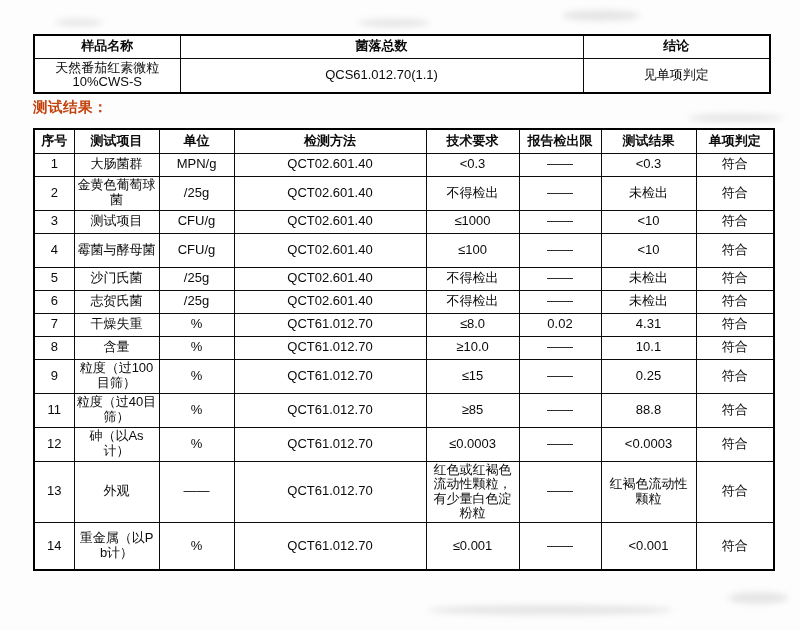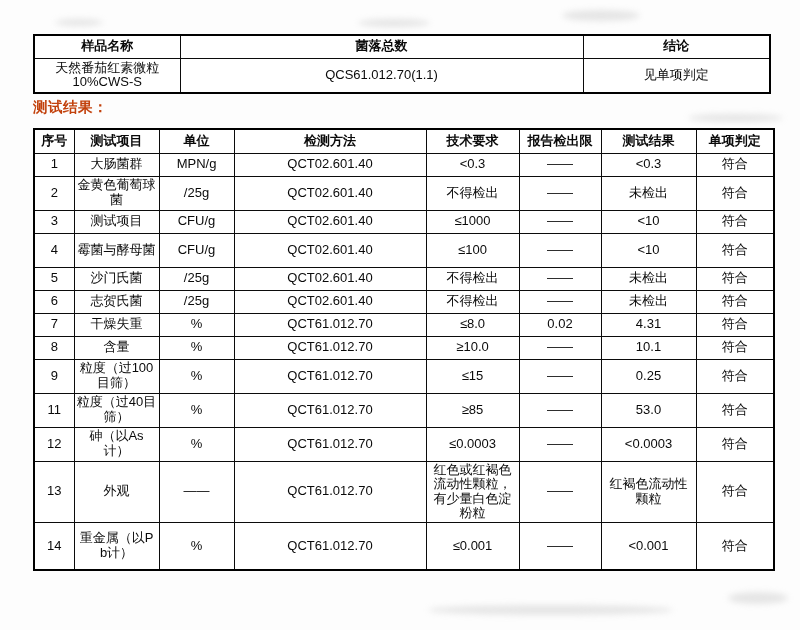--- a/index.html
+++ b/index.html
@@ -201,21 +201,21 @@
           <td>0.25</td>
           <td>符合</td>
         </tr>
         <tr style="height: 34px; margin-left: 12px;">
           <td>11</td>
           <td>粒度（过40目筛）</td>
           <td>%</td>
           <td>QCT61.012.70</td>
           <td>≥85</td>
           <td>——</td>
-          <td>53.0</td>
+          <td>88.8</td>
           <td>符合</td>
         </tr>
         <tr style="height: 34px; padding-left: 12px;">
           <td>12</td>
           <td>砷（以As计）</td>
           <td>%</td>
           <td>QCT61.012.70</td>
           <td>≤0.0003</td>
           <td>——</td>
           <td>&lt;0.0003</td>

